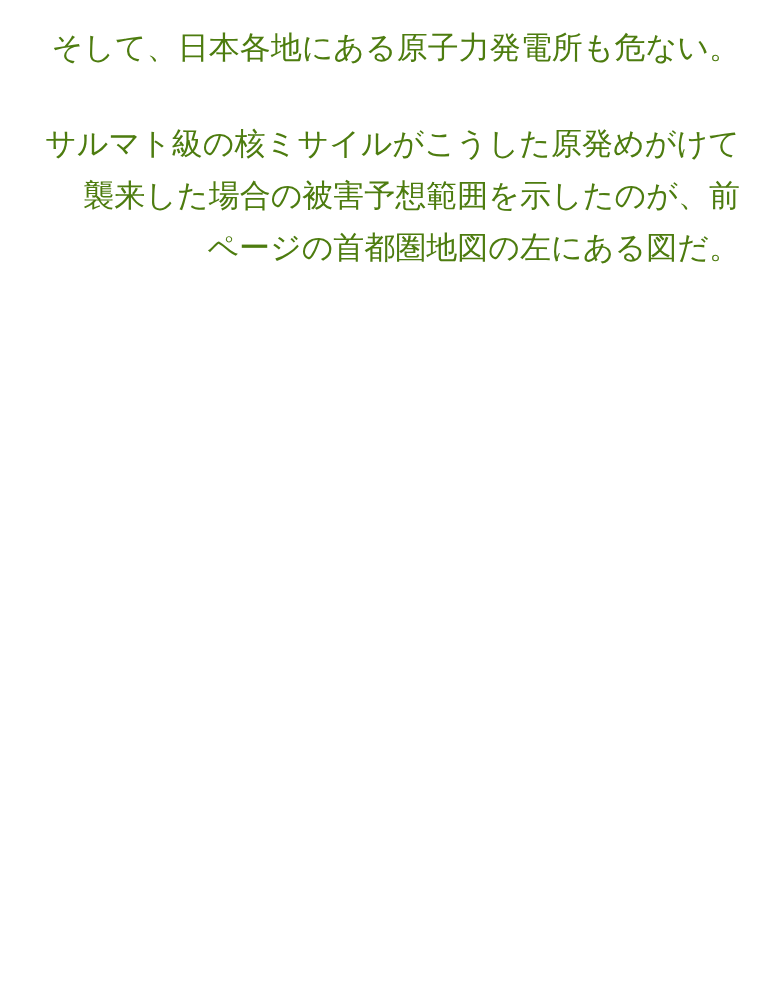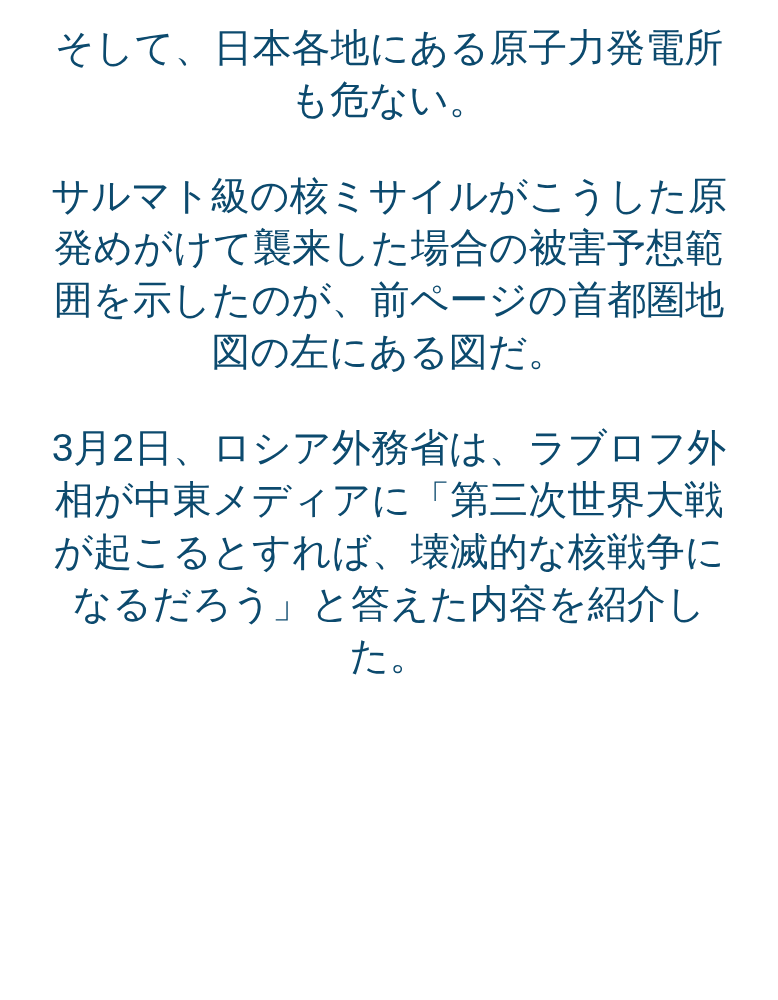--- a/index.html
+++ b/index.html
@@ -35,37 +35,36 @@
     padding: 8px 0 11px 26px;
     font-size: 38px;
     line-height: 46px;
     font-weight: bold;
     color: #111111;
     letter-spacing: 1px;
   }
   
   .body-text p {
     margin: 0 0 44px 0;
-    font-size: 39px;
+    font-size: 31px;
     line-height: 52px;
-    color: #0c4a6e;
+    color: #4d7c0f;
     letter-spacing: 0;
-    text-align: center;
+    text-align: right;
     word-break: normal;
     line-break: strict;
   }
   .body-text p:last-child {
     margin-bottom: 0;
   }
 </style>
 </head>
 <body>
 
 <article class="article">
 
 
   <section class="body-text">
     <p>そして、日本各地にある原子力発電所も危ない。</p>
     <p>サルマト級の核ミサイルがこうした原発めがけて襲来した場合の被害予想範囲を示したのが、前ページの首都圏地図の左にある図だ。</p>
-    <p>3月2日、ロシア外務省は、ラブロフ外相が中東メディアに「第三次世界大戦が起こるとすれば、壊滅的な核戦争になるだろう」と答えた内容を紹介した。</p>
   </section>
 
 </article>
 
 </body></html>

